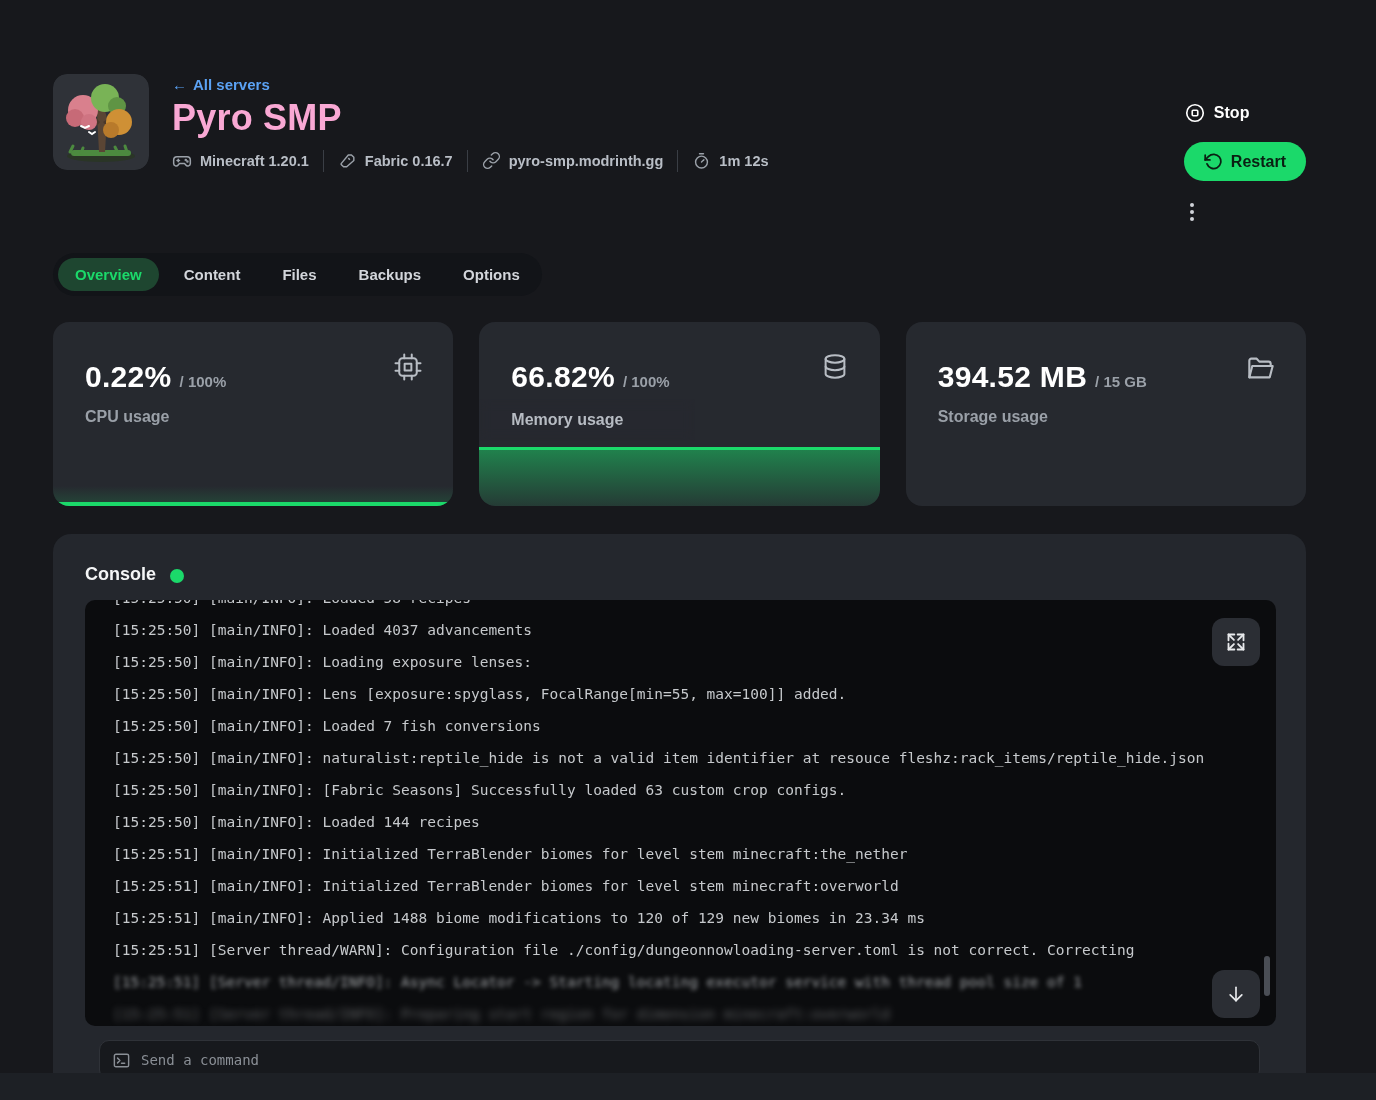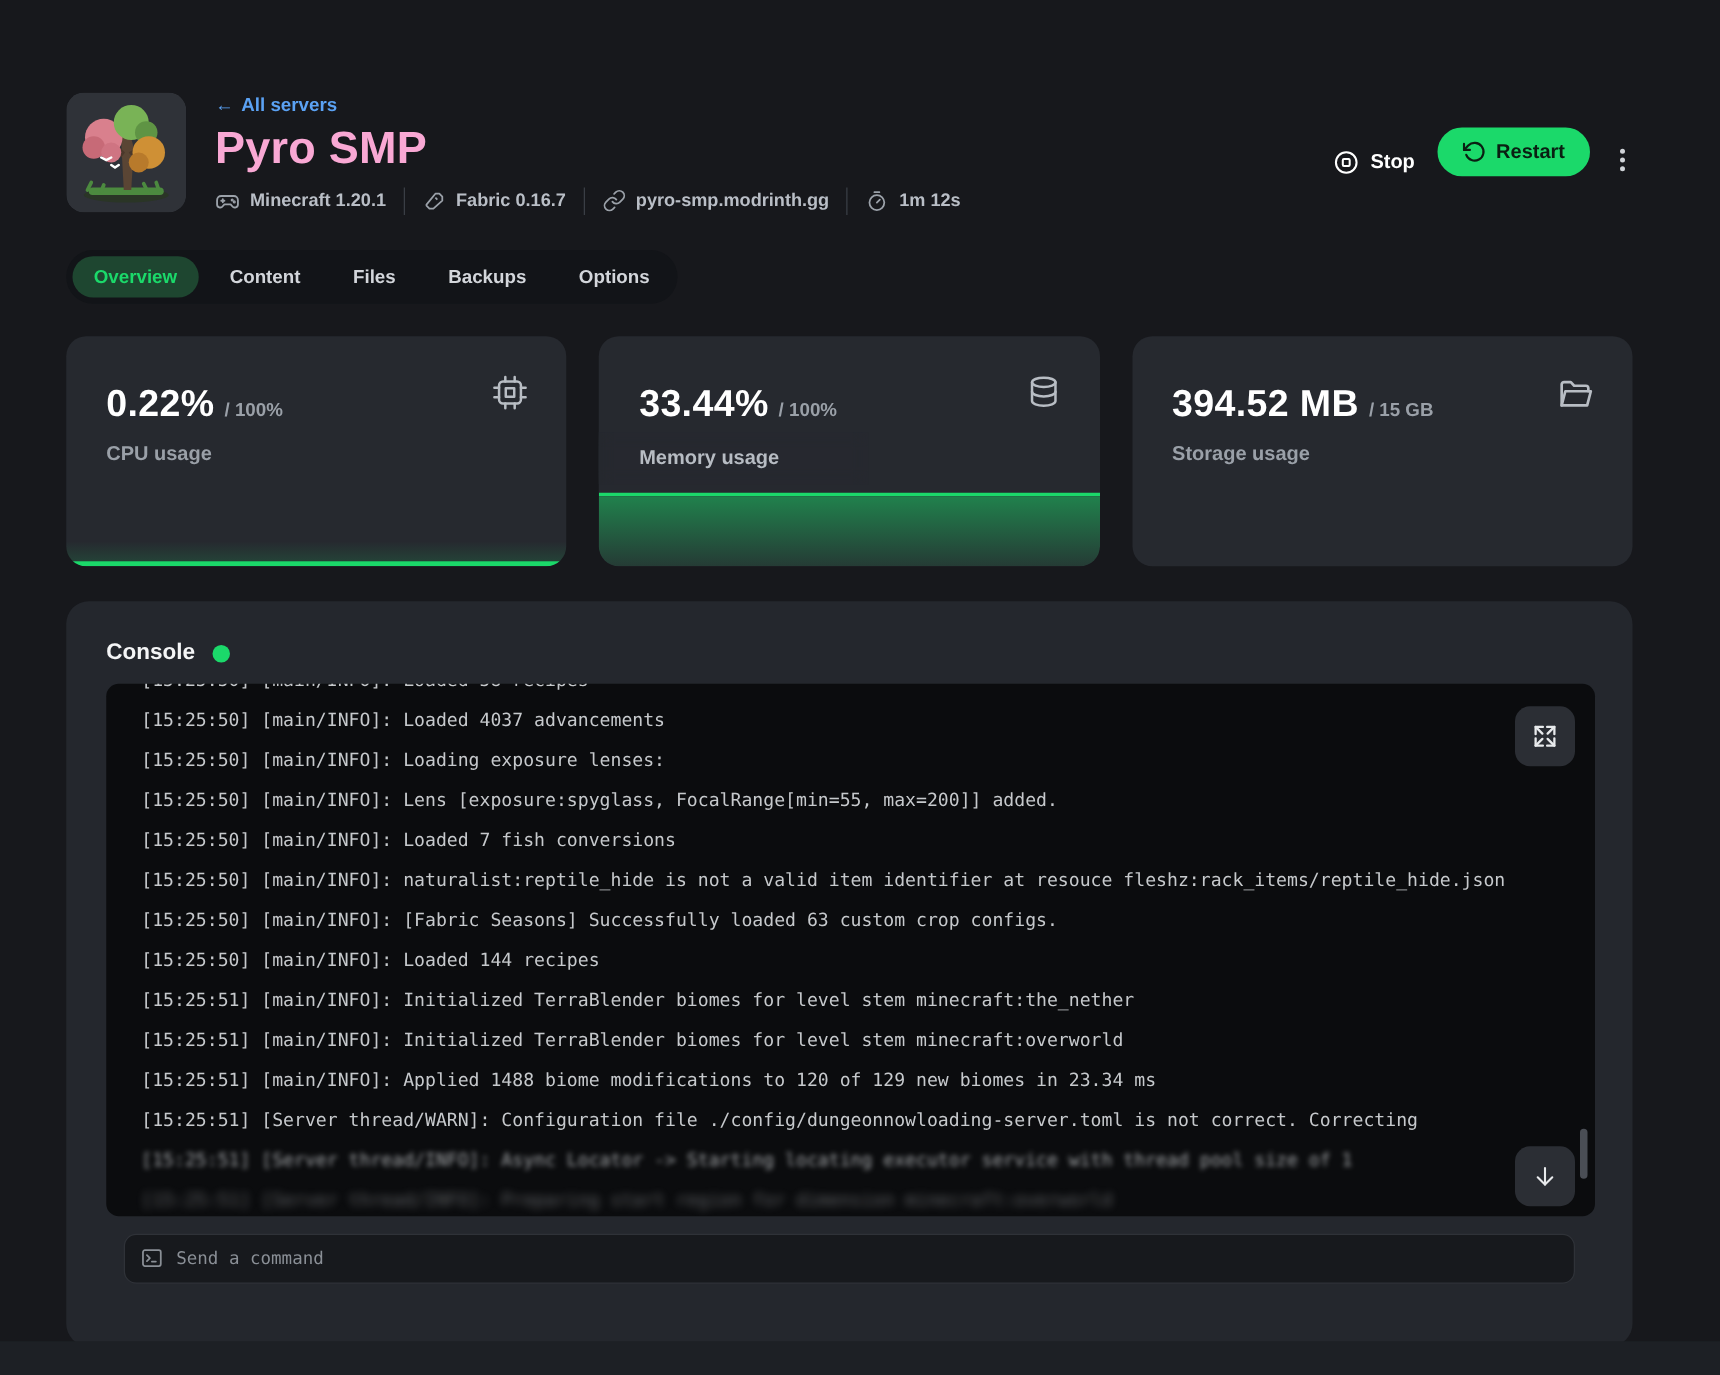--- a/index.html
+++ b/index.html
@@ -15,21 +15,21 @@
   
   .header-row { display:flex; align-items:flex-start; }
   .server-icon { width:96px; height:96px; border-radius:14px; overflow:hidden; flex:0 0 auto; }
   .header-info { margin-left:23px; padding-top:2px; }
   .back-link { display:inline-flex; align-items:center; gap:6px; color:#5ba2f4; font-size:15px; font-weight:600; text-decoration:none; cursor:pointer; }
   .page-title { font-size:36px; font-weight:800; letter-spacing:.2px; color:#f9a8d4; margin-top:4px; line-height:1.1; }
   .meta-row { display:flex; align-items:center; gap:14px; margin-top:12px; }
   .meta-item { display:flex; align-items:center; gap:8px; color:#b9bec6; font-size:14.5px; font-weight:600; }
   .meta-item svg { color:#9ba1a9; }
   .meta-divider { width:1px; height:22px; background:#3a3e45; }
-  .header-actions { margin-left:auto; display:flex; align-items:flex-end; gap:18px; padding-top:28px; }
+  .header-actions { margin-left:auto; display:flex; align-items:flex-start; gap:18px; padding-top:28px;flex-direction:column; }
   .stop-btn { display:flex; align-items:center; gap:8px; background:transparent; border:none; color:#ffffff; font-size:16px; font-weight:700; cursor:pointer; font-family:inherit; }
   .restart-btn { display:flex; align-items:center; gap:8px; background:#1bd96a; border:none; border-radius:999px; padding:10px 20px; color:#0a1f12; font-size:16px; font-weight:700; cursor:pointer; font-family:inherit; }
   .kebab-btn { background:transparent; border:none; color:#d0d3d8; cursor:pointer; padding:4px 6px; display:flex; flex-direction:column; gap:3px; }
   .kebab-btn i { width:4px; height:4px; border-radius:50%; background:#d0d3d8; display:block; }
 
   
   .tab-bar { display:inline-flex; align-items:center; gap:8px; margin-top:28px; background:#121418; border-radius:999px; padding:5px; }
   .tab { padding:8px 17px; border-radius:999px; font-size:15px; font-weight:700; color:#d3d6db; cursor:pointer; border:none; background:transparent; font-family:inherit; }
   .tab.active { background:#1e4630; color:#1bd96a; }
 
@@ -195,21 +195,21 @@
           <path d="M9 2v3M15 2v3M9 19v3M15 19v3M2 9h3M2 15h3M19 9h3M19 15h3"></path>
         </svg>
       </div>
       <div class="stat-label">CPU usage</div>
       <div class="cpu-fade"></div>
       <div class="cpu-line"></div>
     </div>
 
     <div class="stat-card">
       <div class="stat-value-row">
-        <span class="stat-value">33.44%</span>
+        <span class="stat-value">66.82%</span>
         <span class="stat-limit">/ 100%</span>
       </div>
       <div class="stat-icon">
         <svg width="30" height="30" viewBox="0 0 24 24" fill="none" stroke="currentColor" stroke-width="1.6" stroke-linecap="round" stroke-linejoin="round">
           <ellipse cx="12" cy="5.5" rx="7.5" ry="3"></ellipse>
           <path d="M4.5 5.5v6c0 1.66 3.36 3 7.5 3s7.5-1.34 7.5-3v-6"></path>
           <path d="M4.5 11.5v6c0 1.66 3.36 3 7.5 3s7.5-1.34 7.5-3v-6"></path>
         </svg>
       </div>
       <div class="mem-graph"></div>
@@ -237,21 +237,21 @@
     <div class="console-header">
       <span class="console-title">Console</span>
       <span class="status-dot"></span>
     </div>
 
     <div class="console-box">
       <div class="console-lines">
         <div class="console-line">[15:25:50] [main/INFO]: Loaded 58 recipes</div>
         <div class="console-line">[15:25:50] [main/INFO]: Loaded 4037 advancements</div>
         <div class="console-line">[15:25:50] [main/INFO]: Loading exposure lenses:</div>
-        <div class="console-line">[15:25:50] [main/INFO]: Lens [exposure:spyglass, FocalRange[min=55, max=200]] added.</div>
+        <div class="console-line">[15:25:50] [main/INFO]: Lens [exposure:spyglass, FocalRange[min=55, max=100]] added.</div>
         <div class="console-line">[15:25:50] [main/INFO]: Loaded 7 fish conversions</div>
         <div class="console-line">[15:25:50] [main/INFO]: naturalist:reptile_hide is not a valid item identifier at resouce fleshz:rack_items/reptile_hide.json</div>
         <div class="console-line">[15:25:50] [main/INFO]: [Fabric Seasons] Successfully loaded 63 custom crop configs.</div>
         <div class="console-line">[15:25:50] [main/INFO]: Loaded 144 recipes</div>
         <div class="console-line">[15:25:51] [main/INFO]: Initialized TerraBlender biomes for level stem minecraft:the_nether</div>
         <div class="console-line">[15:25:51] [main/INFO]: Initialized TerraBlender biomes for level stem minecraft:overworld</div>
         <div class="console-line">[15:25:51] [main/INFO]: Applied 1488 biome modifications to 120 of 129 new biomes in 23.34 ms</div>
         <div class="console-line">[15:25:51] [Server thread/WARN]: Configuration file ./config/dungeonnowloading-server.toml is not correct. Correcting</div>
         <div class="console-line blur1">[15:25:51] [Server thread/INFO]: Async Locator -&gt; Starting locating executor service with thread pool size of 1</div>
         <div class="console-line blur2">[15:25:51] [Server thread/INFO]: Preparing start region for dimension minecraft:overworld</div>

